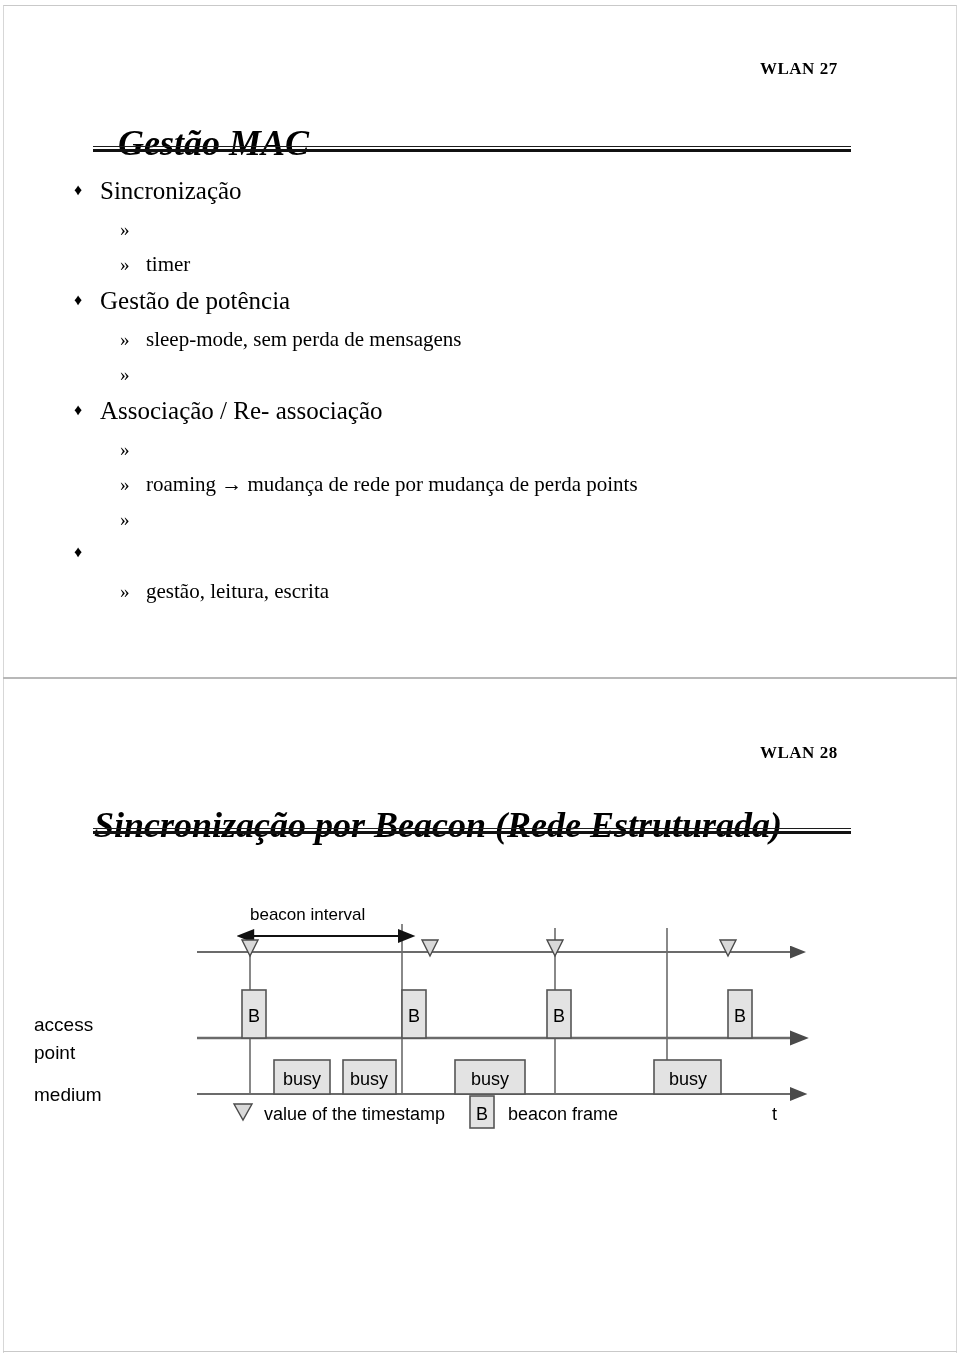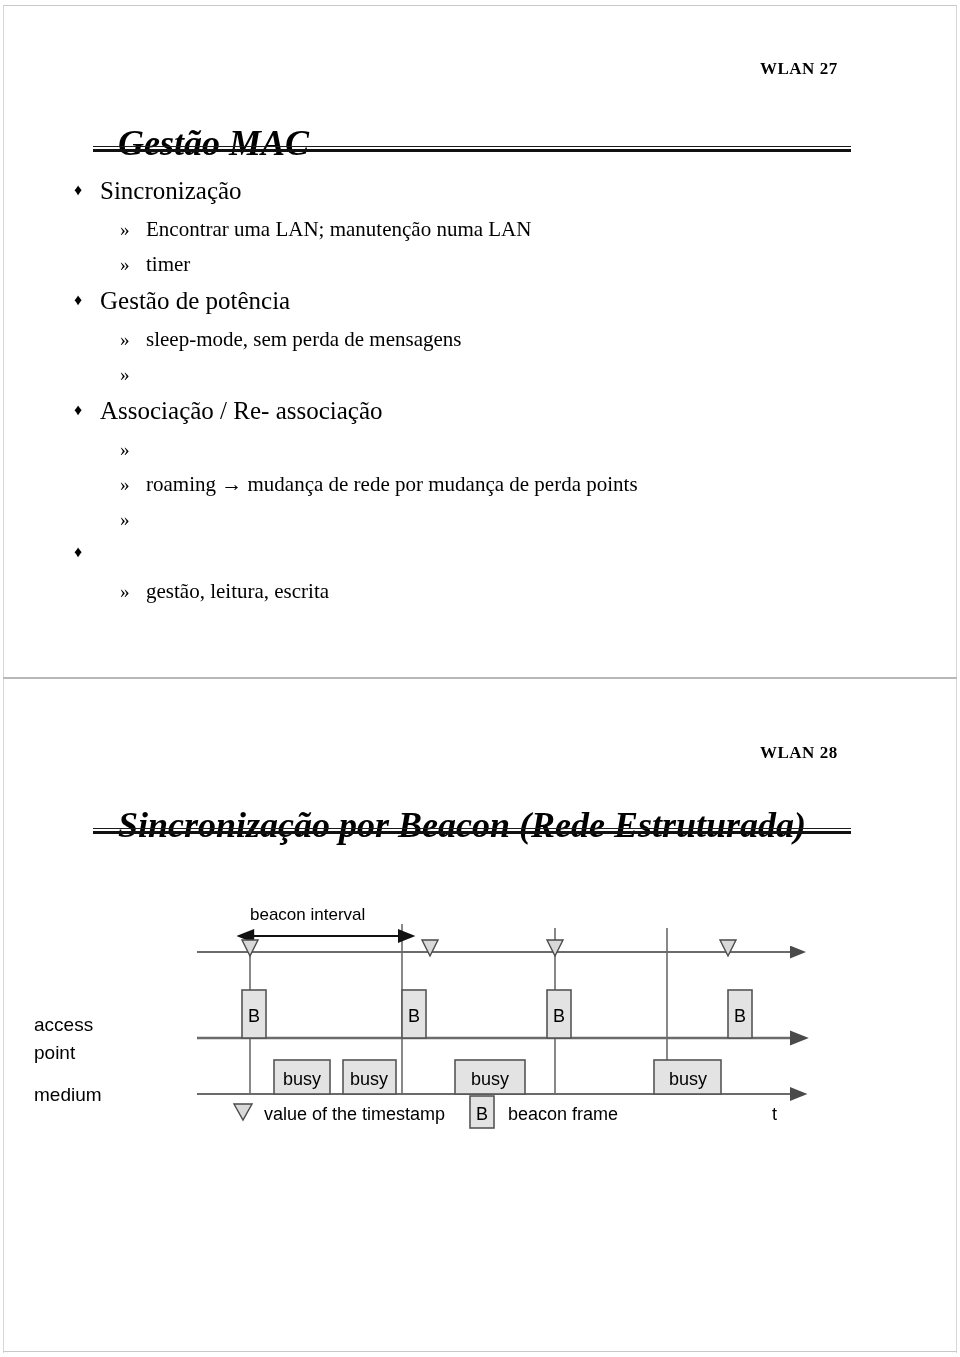--- a/index.html
+++ b/index.html
@@ -139,21 +139,20 @@
 
   <div class="bullets">
 
     <div class="bullet-row lvl1">
       <span class="bullet-mark">♦</span>
       <span class="bullet-text">Sincronização</span>
     </div>
 
     <div class="bullet-row lvl2">
       <span class="bullet-mark">»</span>
-      <span class="bullet-text">Encontrar uma LAN; manutenção numa LAN</span>
     </div>
 
     <div class="bullet-row lvl2">
       <span class="bullet-mark">»</span>
       <span class="bullet-text">timer</span>
     </div>
 
     <div class="bullet-row lvl1">
       <span class="bullet-mark">♦</span>
       <span class="bullet-text">Gestão de potência</span>
@@ -195,21 +194,21 @@
       <span class="bullet-text">gestão, leitura, escrita</span>
     </div>
 
   </div>
 </section>
 
 <section class="slide" id="slide-2">
 
   <div class="slide-number" style="left:760px; top:65px;">WLAN  28</div>
 
-  <h1 class="slide-title" style="left:118px; top:105px;font-style:italic;">Sincronização por Beacon (Rede Estruturada)</h1>
+  <h1 class="slide-title" style="left:94px; top:105px;font-style:italic;">Sincronização por Beacon (Rede Estruturada)</h1>
 
   <div class="title-rule" style="left:93px; top:150px; width:758px;"></div>
 
   <div class="diagram">
     <svg width="960" height="250" viewBox="0 0 960 250" xmlns="http://www.w3.org/2000/svg">
 
       <defs>
         <marker id="arrowRight" markerWidth="9" markerHeight="9" refX="1" refY="3.2" orient="auto" markerUnits="strokeWidth">
           <path d="M0,0 L0,6.4 L8,3.2 z" fill="#4a4a4a"></path>
         </marker>

